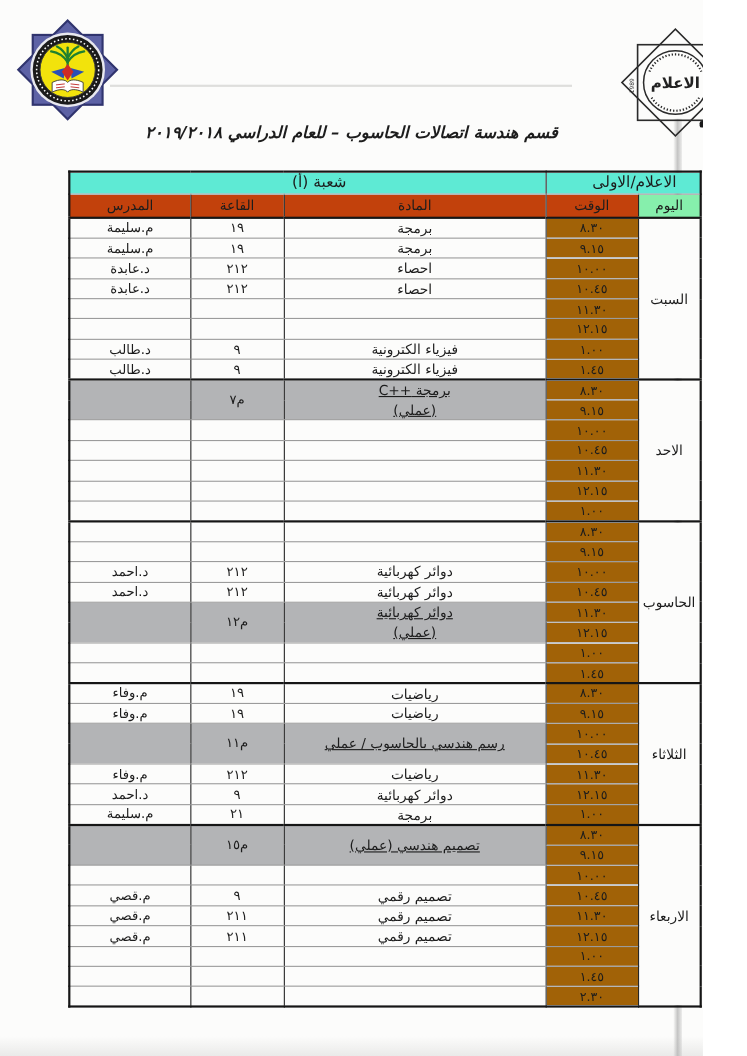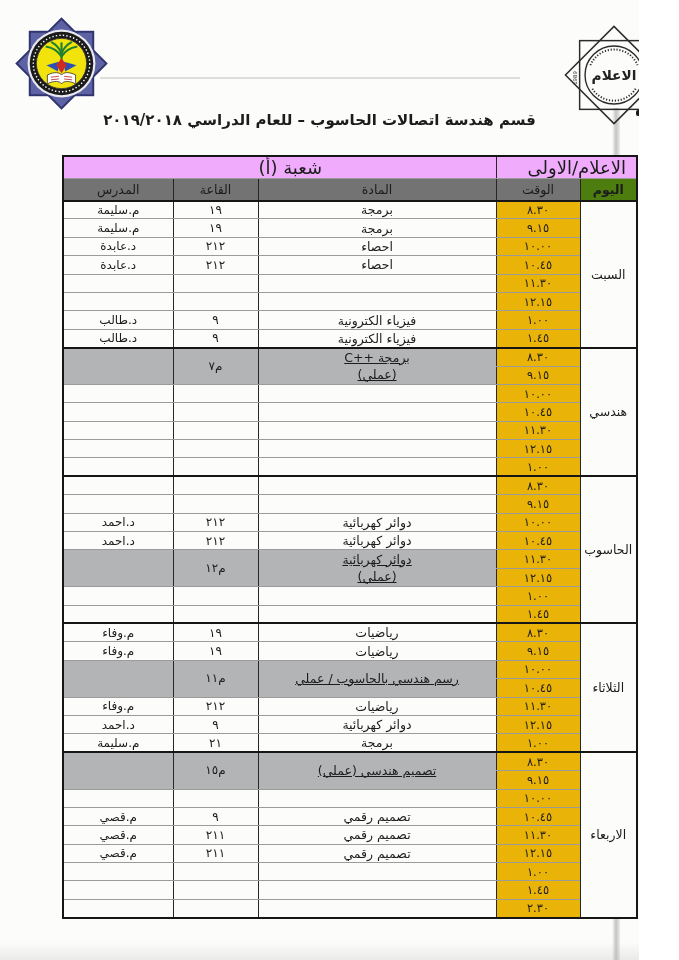--- a/index.html
+++ b/index.html
@@ -19,21 +19,21 @@
     background:linear-gradient(to bottom,rgba(180,180,180,0),rgba(180,180,180,.25));}
   .ink-dot{position:absolute;left:636px;top:110px;width:5px;height:6px;background:#1a1a1a;border-radius:2px;}
   .ink-tick{position:absolute;left:668px;top:116px;width:2px;height:8px;background:#555;}
   
   .emblem-left{position:absolute;left:13px;top:14px;}
   .stamp-right{position:absolute;left:560px;top:20px;}
   
   .doc-title{
     position:absolute;left:0;top:111px;width:100%;
     text-align:center;direction:rtl;
-    font-size:15px;font-weight:bold;letter-spacing:0;
+    font-size:15px;font-weight:bold;letter-spacing:0;font-style:italic;
   }
   
   table.schedule{
     position:absolute;left:62px;top:155px;
     width:574px;
     border-collapse:collapse;table-layout:fixed;
     direction:rtl;
     font-size:12.5px;
     border:2.4px solid #161616;
   }
@@ -41,28 +41,28 @@
     border-left:1.3px solid #262626;
     border-right:1.3px solid #262626;
     border-top:1px solid #9b9b9b;
     border-bottom:1px solid #9b9b9b;
     padding:0 3px;
     text-align:center;vertical-align:middle;
     overflow:hidden;white-space:nowrap;
   }
   thead td{border:1.3px solid #262626;}
   tr.hrow1{height:20px;}
-  tr.hrow1 td{font-size:18px;background:#f0abfc;padding-left:24px;}
+  tr.hrow1 td{font-size:14px;background:#5eead4;padding-left:24px;}
   tr.hrow2{height:22px;}
   tr.hrow2 td{border-bottom:1.8px solid #161616;}
-  td.shade{background:#737373;}
-  td.day-h{background:#4d7c0f;font-weight:bold;}
+  td.shade{background:#c2410c;}
+  td.day-h{background:#86efac;}
   tbody tr{height:18.4px;}
   tbody tr.day-start > td{border-top:2.4px solid #161616;}
-  td.time-cell{background:#eab308;font-size:11.5px;}
+  td.time-cell{background:#a16207;font-size:11.5px;}
   td.day-cell{background:#fcfcfb;vertical-align:top;padding-top:3px;font-size:12.5px;margin-left:38px;}
   td.practical{background:#b3b4b6;vertical-align:top;line-height:17.5px;}
   td.subject-cell div{line-height:17.5px;text-decoration:underline;}
   td.room-cell,td.teacher-cell{font-size:12px;}
 </style>
 </head>
 <body>
 
 <div class="page">
 
@@ -182,21 +182,21 @@
           <td class="room-cell">٩</td>
           <td class="teacher-cell">د.طالب</td>
         </tr>
         <tr>
           <td class="time-cell">١.٤٥</td>
           <td class="subject-cell">فيزياء الكترونية</td>
           <td class="room-cell">٩</td>
           <td class="teacher-cell">د.طالب</td>
         </tr>
         <tr class="day-start">
-          <td class="day-cell" rowspan="7">هندسي</td>
+          <td class="day-cell" rowspan="7">الاحد</td>
           <td class="time-cell">٨.٣٠</td>
           <td class="subject-cell practical" rowspan="2">
             <div>برمجة C++‎</div>
             <div>(عملي)</div>
           </td>
           <td class="room-cell practical" rowspan="2">م٧</td>
           <td class="teacher-cell practical" rowspan="2"></td>
         </tr>
         <tr>
           <td class="time-cell">٩.١٥</td>

